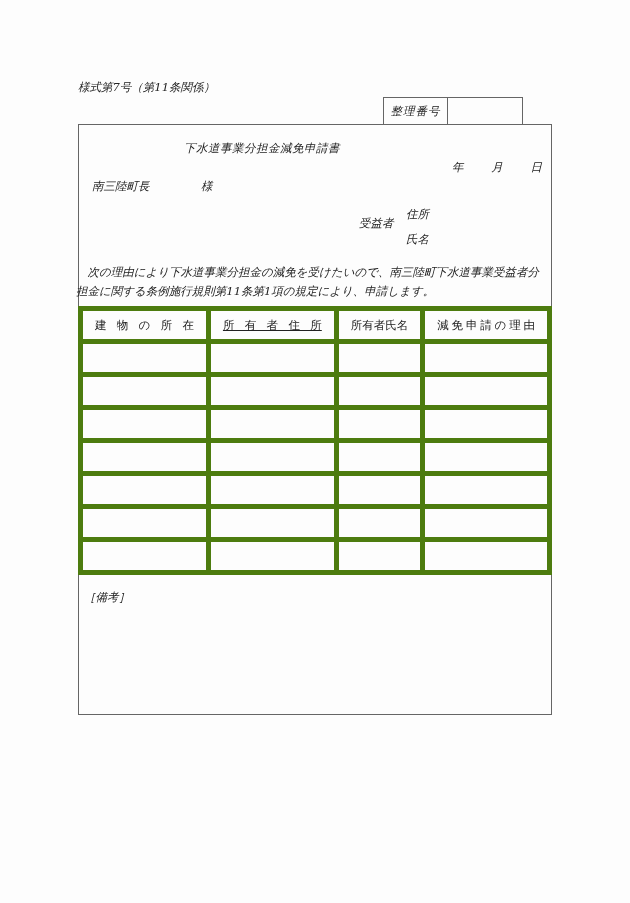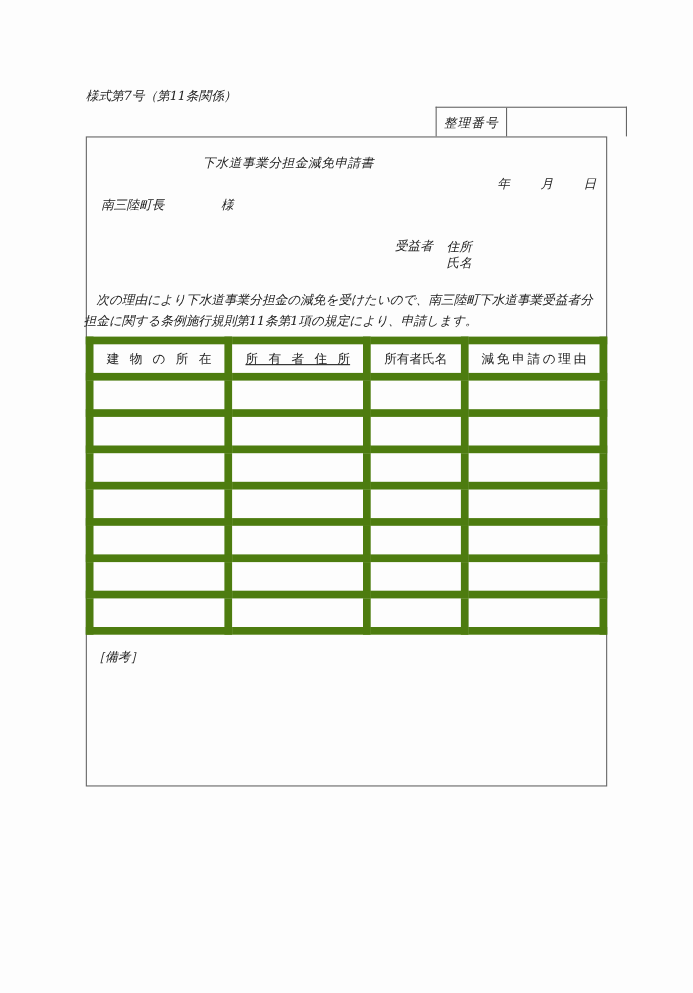--- a/index.html
+++ b/index.html
@@ -4,47 +4,47 @@
 <style>
   html, body { margin: 0; padding: 0; }
   body {
     width: 630px; height: 903px; background: #fdfdfd; position: relative;
     font-family: "DejaVu Serif", "Liberation Serif", serif; color: #222;
     font-size: 11.5px; overflow: hidden;
   }
   .abs { position: absolute; font-style: italic; }
   .form-label { left: 78px; top: 80px; white-space: nowrap; }
   .refbox {
-    left: 396px; top: 97px; width: 174px; height: 27px;
+    left: 383px; top: 97px; width: 140px; height: 27px;
     border: 1px solid #666; border-bottom: none; box-sizing: border-box; display: flex;
   }
   .refbox .lbl {
     width: 63px; border-right: 1px solid #666; display: flex; align-items: center;
     justify-content: center; letter-spacing: 1px;
   }
   .refbox .val { flex: 1; }
   .frame {
     left: 78px; top: 124px; width: 474px; height: 591px;
     border: 1px solid #666; box-sizing: border-box;
   }
   .title { left: 0; width: 524px; top: 141px; text-align: center; letter-spacing: 0.5px; }
   .date { top: 160px; left: 452px; width: 90px; display: flex; justify-content: space-between; }
   .addressee { left: 92px; top: 179px; }
   .sama { left: 201px; top: 179px; }
-  .addr-label { left: 406px; top: 217px; }
+  .addr-label { left: 406px; top: 207px; }
   .applicant { left: 359px; top: 216px; }
   .name-label { left: 406px; top: 232px; }
   .body-text {
     left: 76px; top: 263px; width: 466px; line-height: 19px; text-indent: 1em;
   }
   table.grid {
     position: absolute; left: 78px; top: 306px; width: 474px; border-collapse: collapse;
   }
   table.grid td, table.grid th {
-    border: 7px solid #4d7c0f; height: 33px; padding: 0 12px; font-weight: normal; box-sizing: border-box;
+    border: 5px solid #4d7c0f; height: 33px; padding: 0 12px; font-weight: normal; box-sizing: border-box;
   }
   table.grid th { text-align: justify; text-align-last: justify; white-space: nowrap; }
   .c1 { width: 136px; } .c2 { width: 136px; text-decoration: underline; } .c3 { width: 72px; } .c4 { width: 130px; }
   .remarks-label { left: 84px; top: 590px; text-align: right; }
 </style>
 </head>
 <body>
 
 <div class="abs form-label">様式第7号（第11条関係）</div>
 

